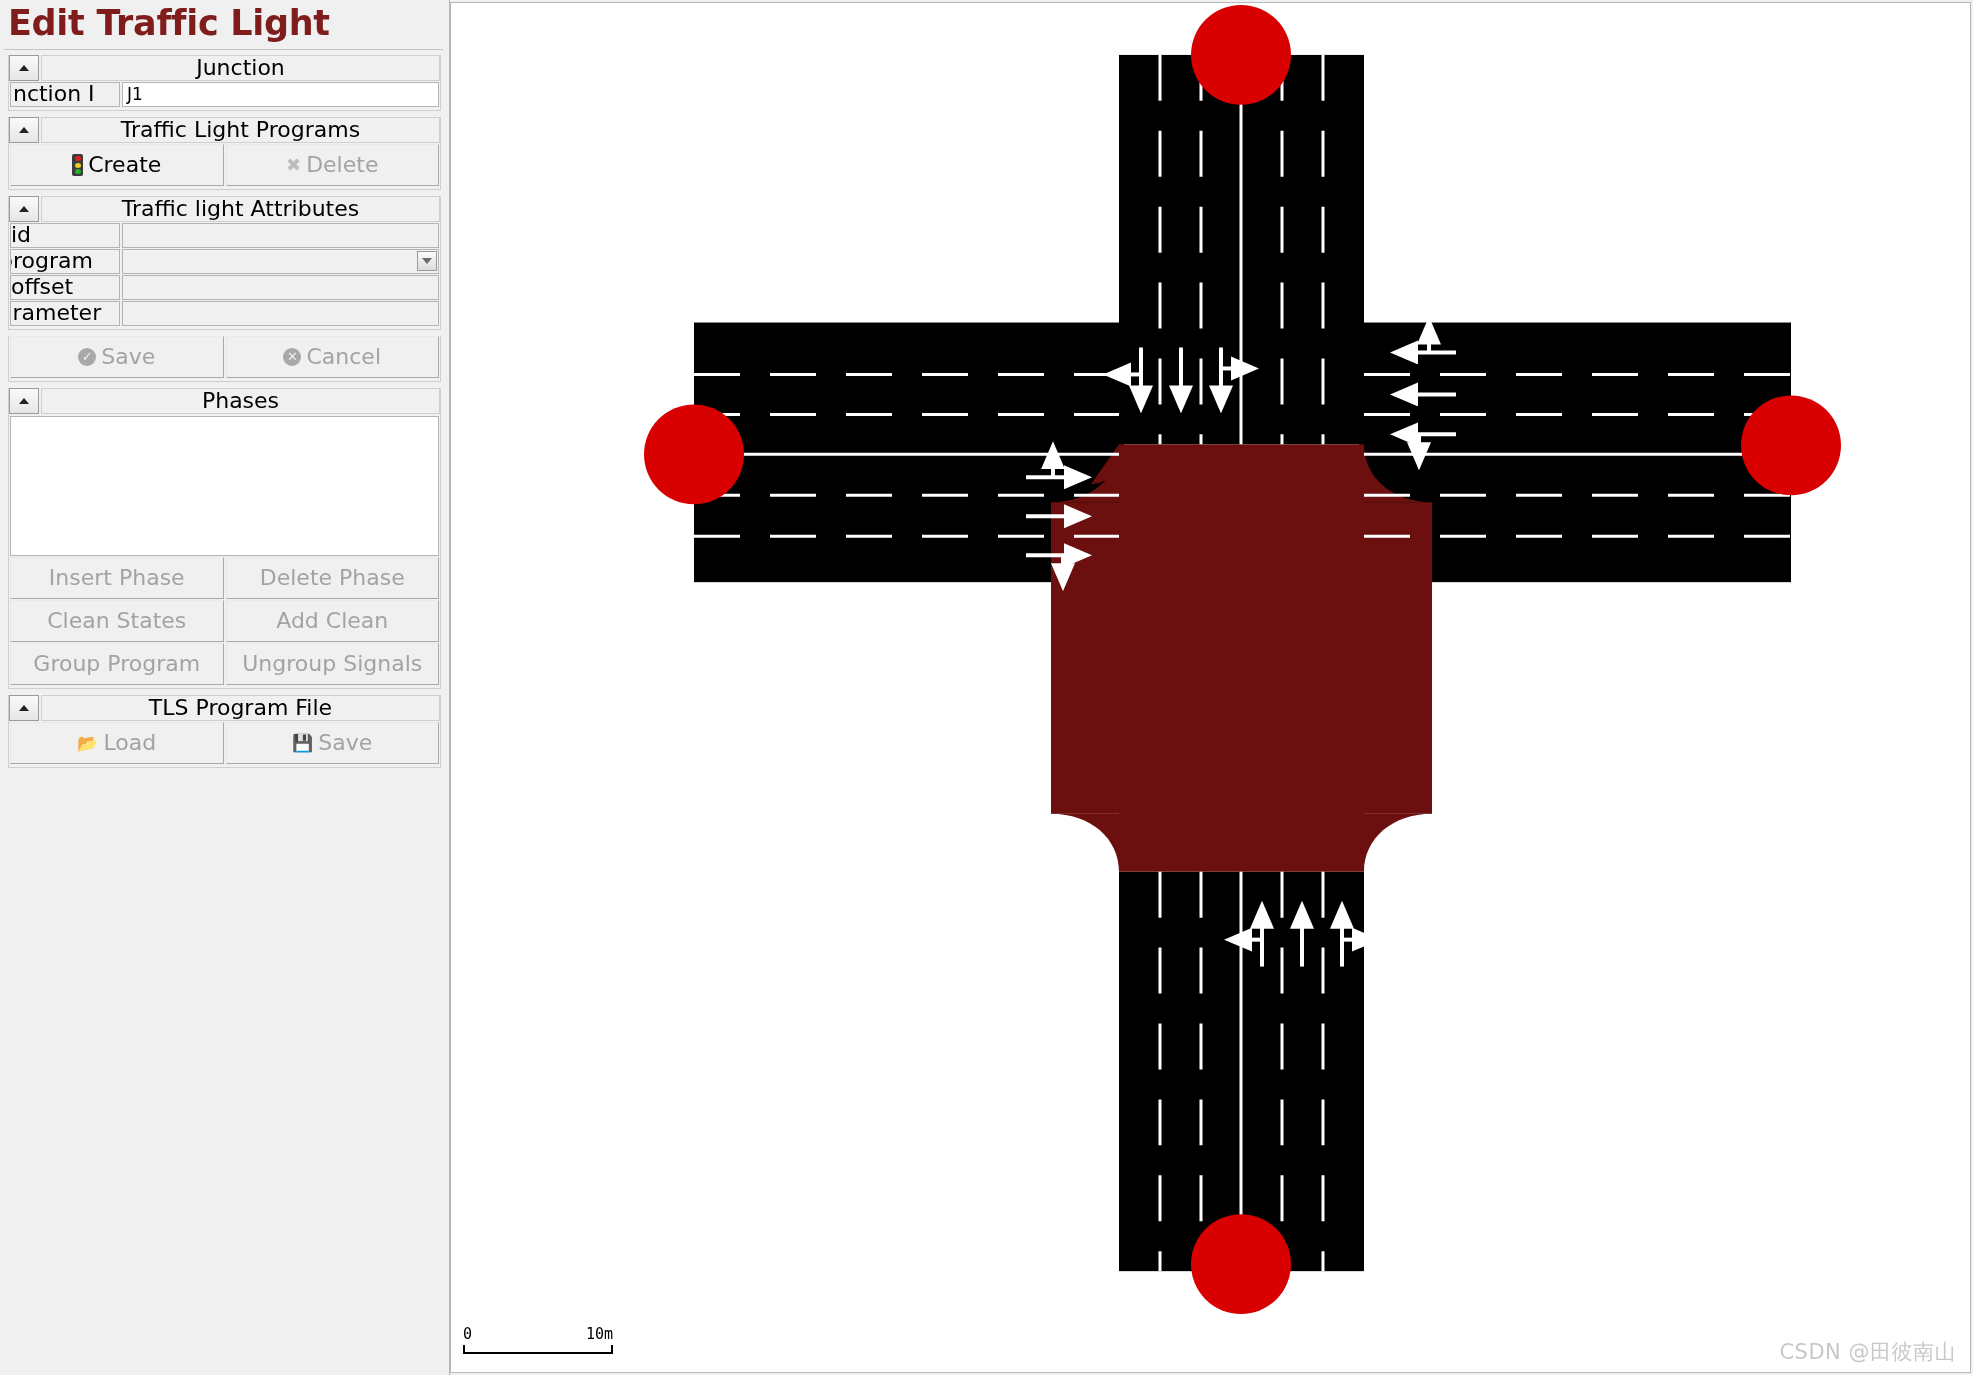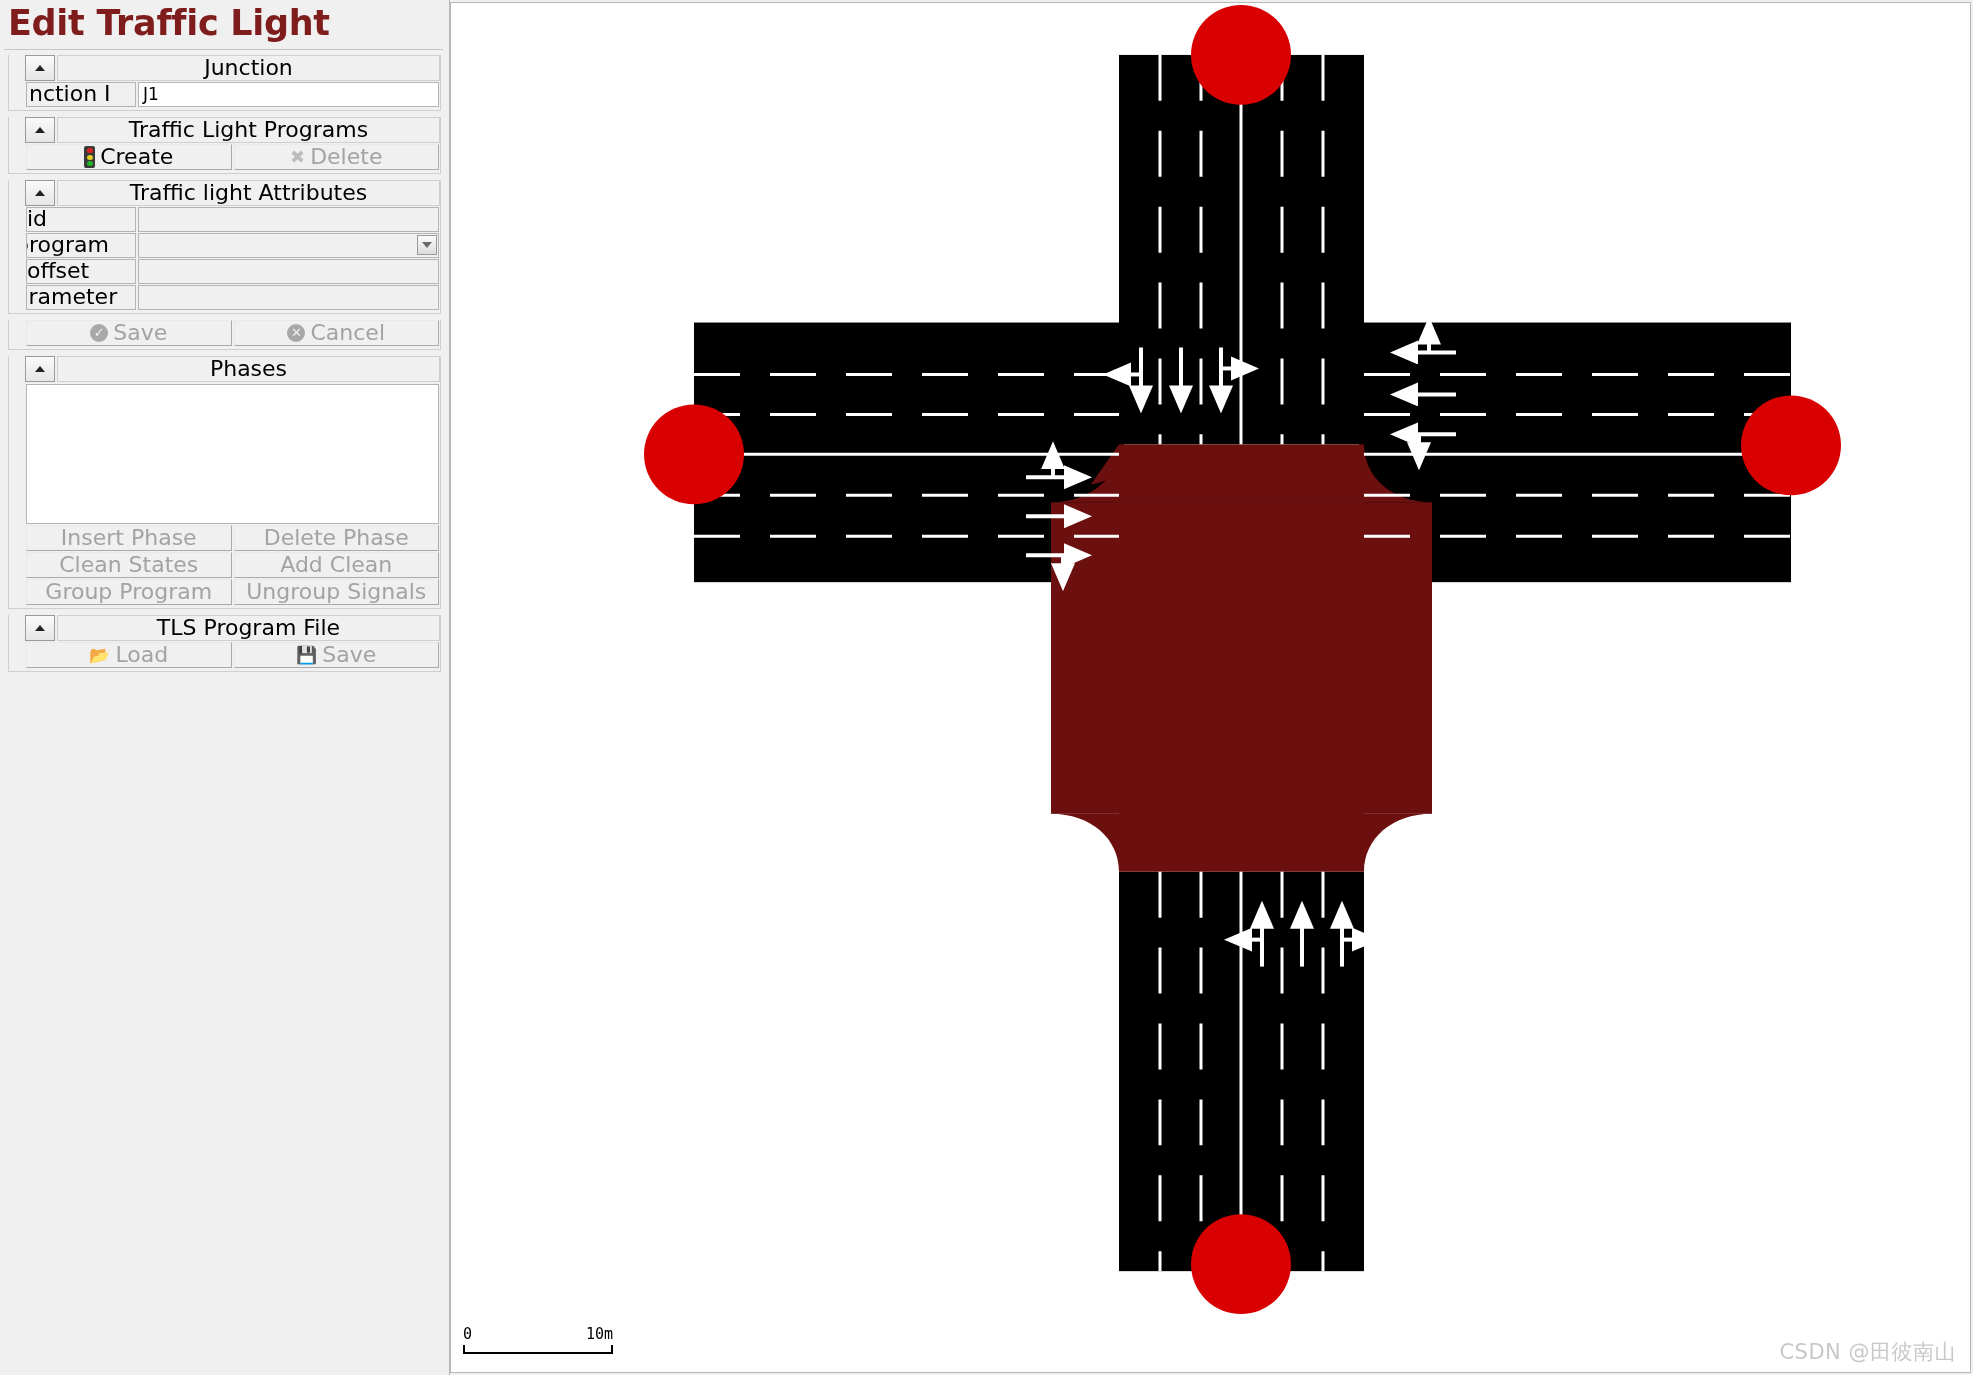--- a/index.html
+++ b/index.html
@@ -40,21 +40,21 @@
     height: 1px;
     background: #c4c4c4;
     margin: 2px 6px 5px 4px;
   }
 
   .group {
     margin: 0 8px 6px 8px;
     border: 1px solid #cfcfcf;
     border-top: none;
     background: #f0f0f0;
-    padding: 0 0 3px 16px;
+    padding: 0 0 3px 0;
     position: relative;
   }
   .group-header {
     display: flex;
     align-items: stretch;
     height: 26px;
     margin: 0 0 1px 0;
   }
   .collapse-btn {
     width: 30px;
@@ -78,21 +78,21 @@
     font-size: 22px;
     color: #000;
     line-height: 24px;
     overflow: hidden;
     white-space: nowrap;
   }
 
   .btn-row { display: flex; gap: 0; margin: 1px 1px 0 1px; }
   .btn {
     flex: 1 1 0;
-    height: 26px;
+    height: 42px;
     border: 1px solid #a9a9a9;
     border-top-color: #e9e9e9;
     border-left-color: #e9e9e9;
     background: #f0f0f0;
     font-size: 22px;
     color: #000;
     display: flex;
     align-items: center;
     justify-content: center;
     gap: 5px;

